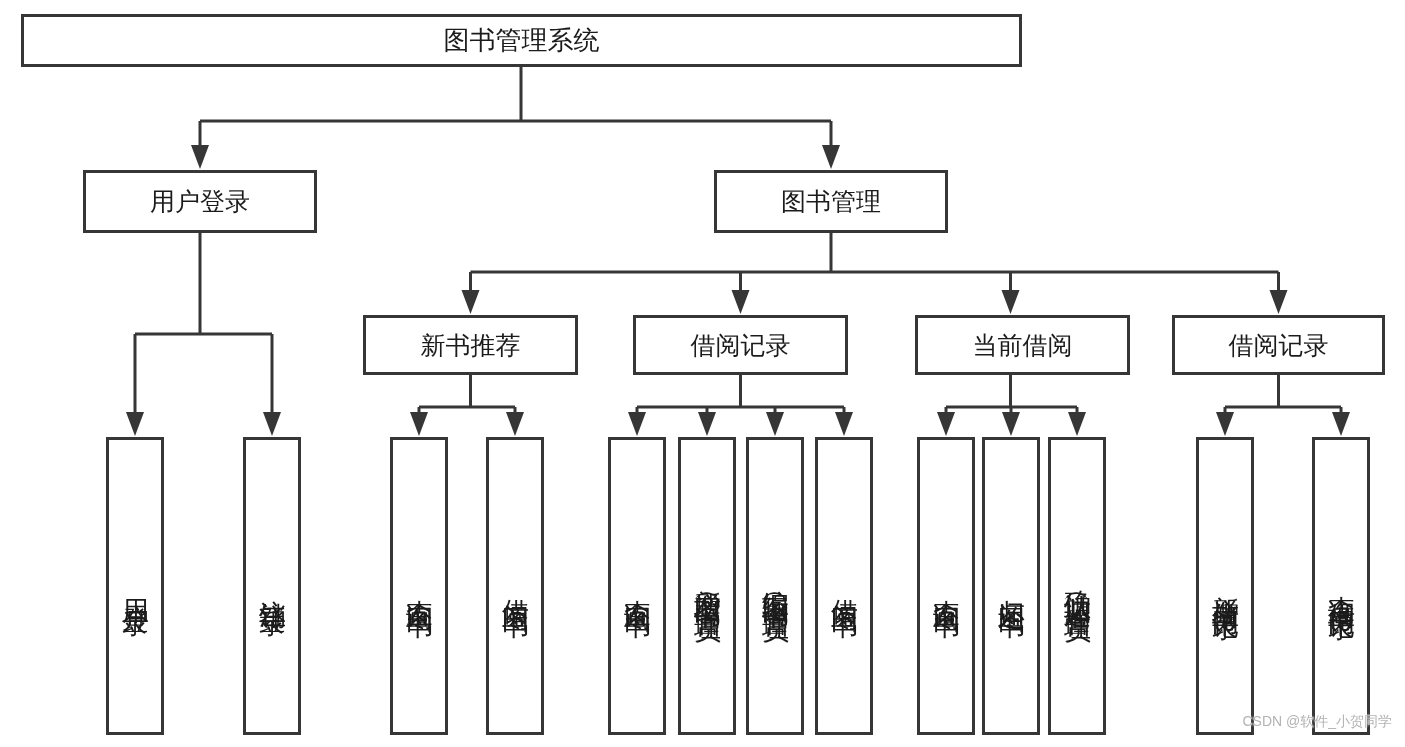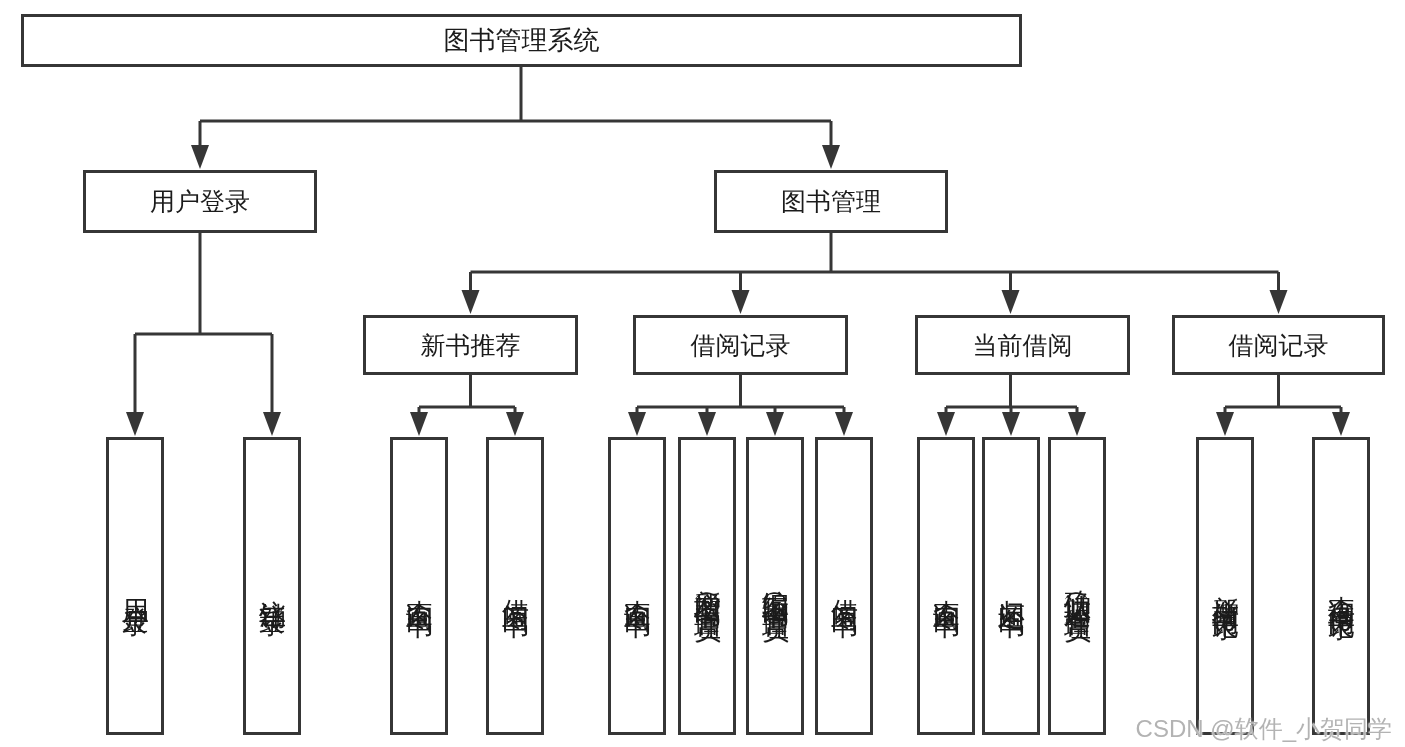--- a/index.html
+++ b/index.html
@@ -43,21 +43,21 @@
   .n-records{left:1172px;width:213px;}
   
   .c-l1{left:106px;} .c-l2{left:243px;}
   .c-a1{left:390px;} .c-a2{left:486px;}
   .c-b1{left:608px;} .c-b2{left:678px;} .c-b3{left:746px;} .c-b4{left:815px;}
   .c-c1{left:917px;} .c-c2{left:982px;} .c-c3{left:1048px;}
   .c-d1{left:1196px;} .c-d2{left:1312px;}
   .watermark{
     position:absolute;
     right:13px;top:713px;
-    font-size:24px;
+    font-size:14px;
     color:#b3b3b3;
     text-shadow:0 0 2px #ffffff,0 0 2px #ffffff;
     z-index:2;
     white-space:nowrap;
   }
 </style>
 </head>
 <body>
 
 <div id="canvas">

